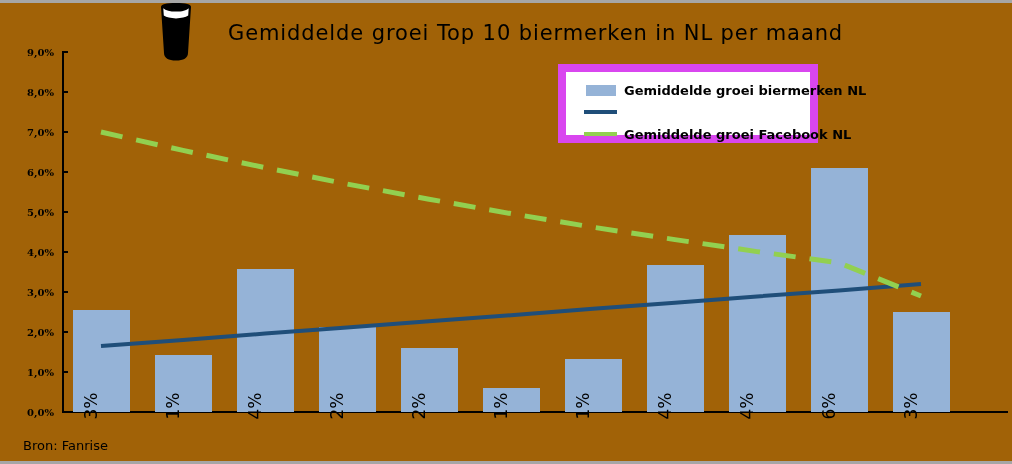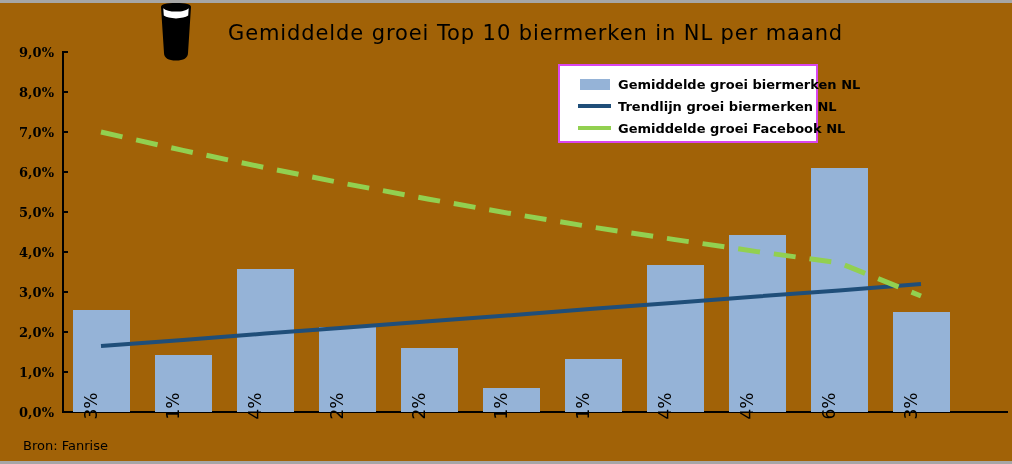--- a/index.html
+++ b/index.html
@@ -81,21 +81,21 @@
     left: -6px;
     width: 6px;
     height: 2px;
     background: #000000;
   }
   .y-tick-label {
     position: absolute;
     right: 0;
     transform: translateY(-50%);
     font-family: "DejaVu Serif", serif;
-    font-size: 13px;
+    font-size: 10px;
     font-weight: 700;
     color: #000000;
     white-space: nowrap;
   }
   #y-axis-labels {
     position: absolute;
     left: 0;
     top: 52px;
     width: 54px;
     height: 361px;
@@ -154,21 +154,21 @@
   }
 
   
   #legend {
     position: absolute;
     left: 558px;
     top: 64px;
     width: 260px;
     height: 79px;
     box-sizing: border-box;
-    border: 2px solid #d946ef;
+    border: 8px solid #d946ef;
     background: #ffffff;
     padding: 7px 0 0 0;
   }
   .legend-row {
     display: flex;
     align-items: center;
     height: 22px;
     padding-left: 17px;
   }
   .legend-key {
@@ -315,21 +315,20 @@
       <div class="legend-row">
         <span class="legend-key">
           <span class="legend-swatch-box" style="background: rgb(149, 179, 215);"></span>
         </span>
         <span class="legend-text">Gemiddelde groei biermerken NL</span>
       </div>
       <div class="legend-row">
         <span class="legend-key">
           <span class="legend-swatch-line" style="background: rgb(31, 78, 121);"></span>
         </span>
-        <span class="legend-text">Trendlijn groei biermerken NL</span>
       </div>
       <div class="legend-row">
         <span class="legend-key">
           <span class="legend-swatch-line" style="background: rgb(146, 208, 80);"></span>
         </span>
         <span class="legend-text">Gemiddelde groei Facebook NL</span>
       </div>
     </div>
 
   <div id="source-note">Bron: Fanrise</div>

